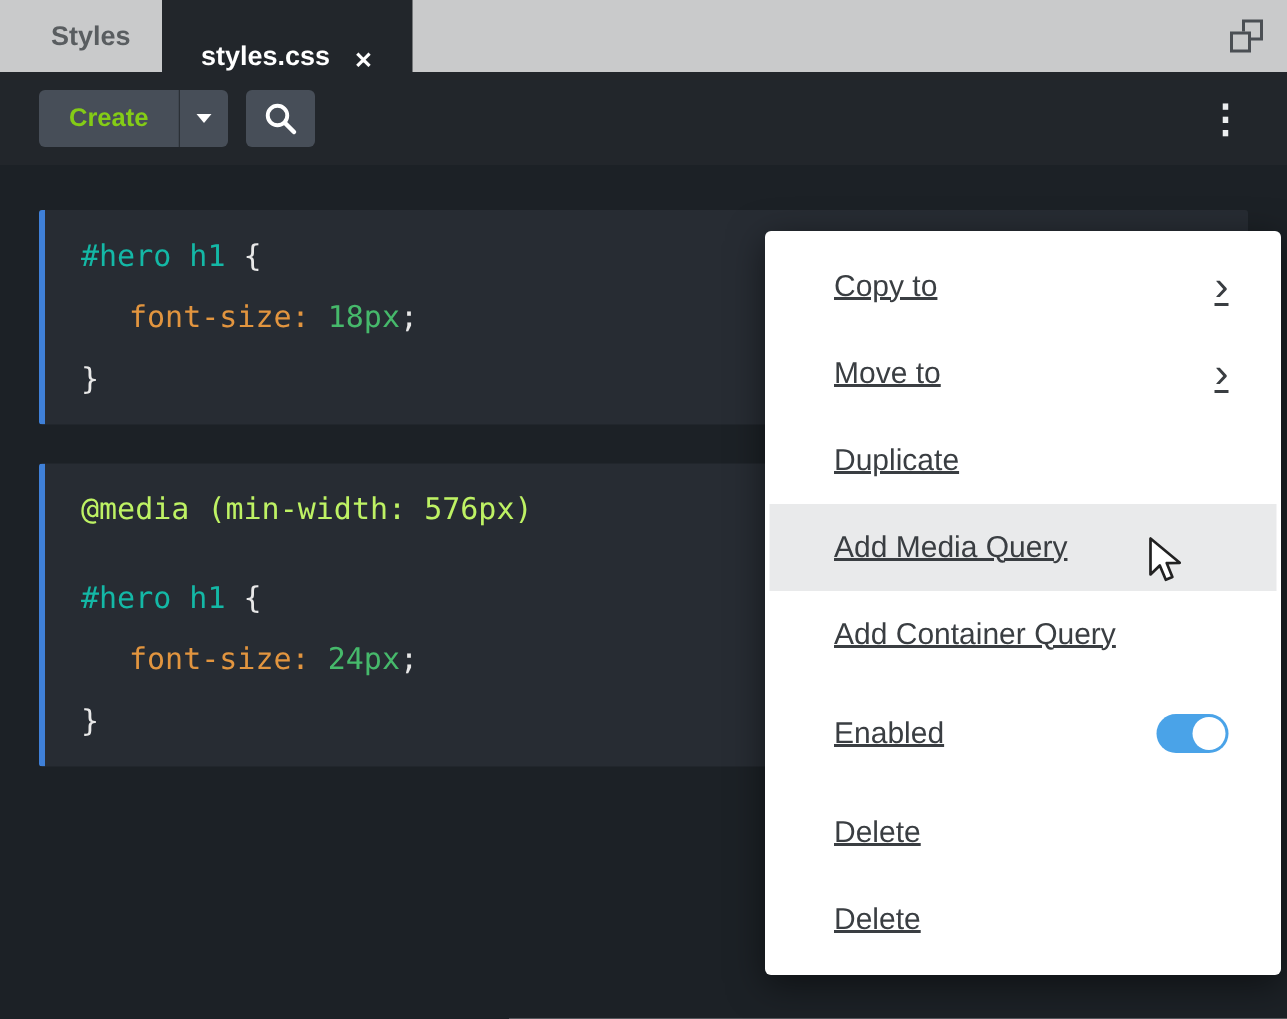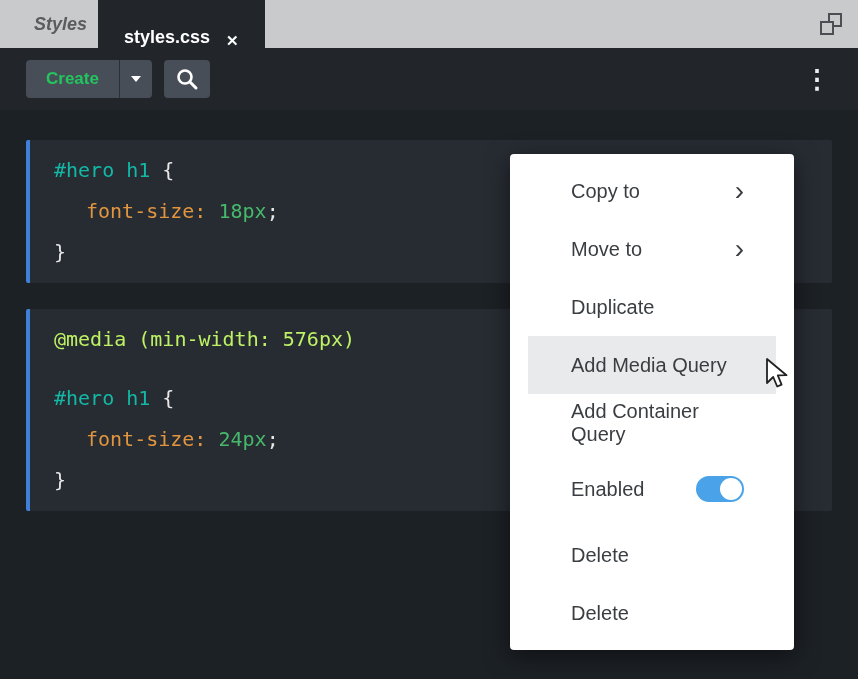--- a/index.html
+++ b/index.html
@@ -20,26 +20,25 @@
     position: relative;
     height: 48px;
     background: #c9cacb;
     display: flex;
     align-items: stretch;
   }
   .tab-inactive {
     display: flex;
     align-items: center;
     padding-left: 34px;
-    width: 98px;
+    width: 108px;
     color: #595d60;
     font-size: 18px;
     font-weight: bold;
     cursor: default;
-    font-style: italic;
   }
   .tab-active {
     display: flex;
     align-items: flex-end;
     gap: 16px;
     padding: 0 26px;
     background: #22262b;
     color: #ffffff;
     font-size: 18px;
     font-weight: bold;
@@ -66,21 +65,21 @@
     height: 62px;
     background: #22262b;
     display: flex;
     align-items: center;
     padding: 0 26px;
   }
   .btn-group { display: flex; }
   .btn {
     background: #474e58;
     border: none;
-    color: #22c55e;
+    color: #84cc16;
     font-family: "Liberation Sans", sans-serif;
     cursor: pointer;
   }
   .create-btn {
     height: 38px;
     padding: 0 20px;
     font-size: 17px;
     font-weight: bold;
     border-radius: 4px 0 0 4px;
     border-right: 1px solid #2b3036;
@@ -140,27 +139,28 @@
   .tok-pun { color: #e8e8e8; }
   .tok-prop { color: #e2953f; }
   .tok-val { color: #46b96b; }
   .tok-at { color: #bef264; }
 
   
   .menu {
     position: absolute;
     left: 510px;
     top: 154px;
-    width: 284px;
+    width: 344px;
     background: #ffffff;
     border-radius: 4px;
     box-shadow: 0 6px 24px rgba(0,0,0,0.5);
-    padding: 8px 18px;
+    padding: 8px 3px;
     color: #3a3e42;
     font-size: 20px;
+    text-decoration: underline;
   }
   .menu-row {
     height: 58px;
     display: flex;
     align-items: center;
     padding: 0 32px 0 43px;
     cursor: pointer;
   }
   .menu-row.highlight { background: #e9eaeb; }
   .menu-row.gap-top { margin-top: 8px; }

